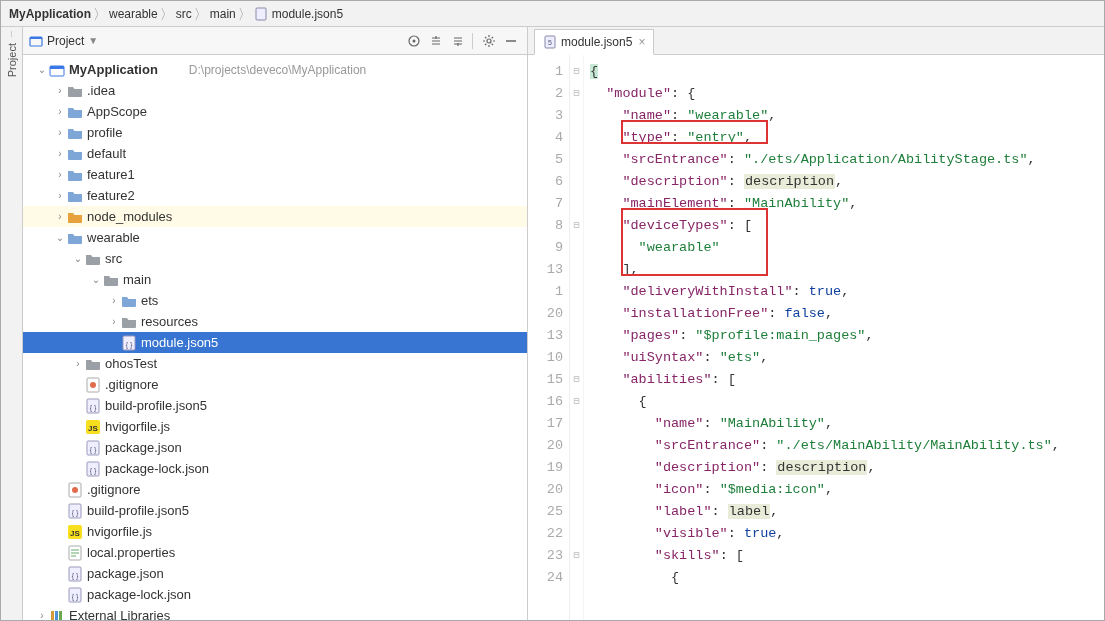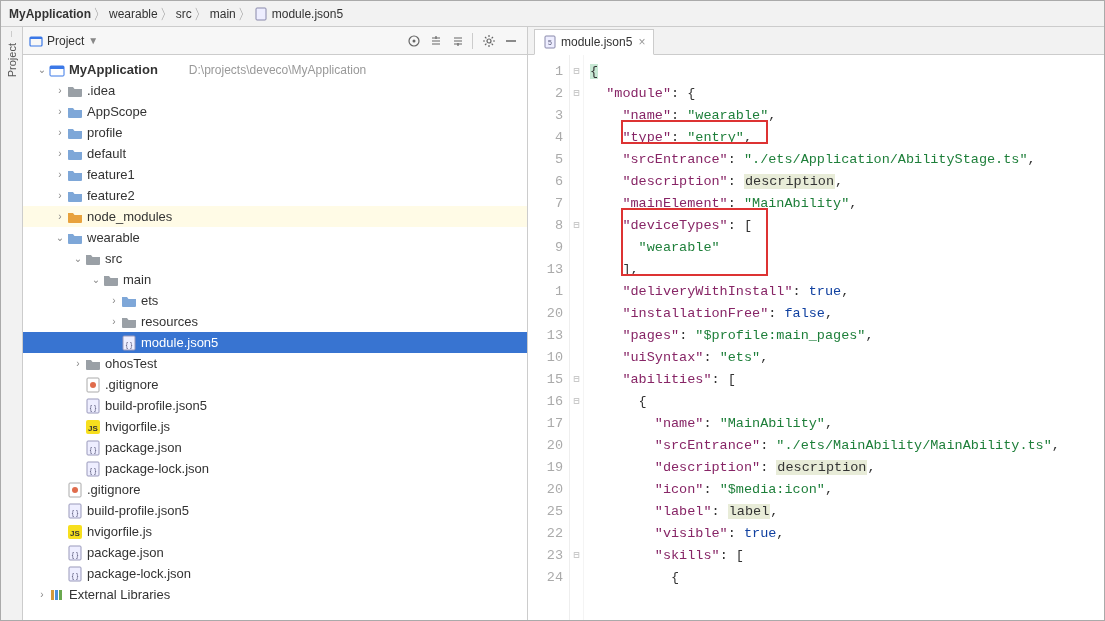--- a/index.html
+++ b/index.html
@@ -391,20 +391,31 @@
                 <text x="8" y="12" font-size="8" font-weight="bold" text-anchor="middle" fill="#333">JS</text>
               </svg>
             </span>
             <span class="tree-label">hvigorfile.js</span>
           </div>
           <div class="tree-row">
             <span class="tree-indent" style="width: 30px;"></span>
             <span class="tree-arrow"></span>
             <span class="tree-icon">
               <svg width="16" height="16" viewBox="0 0 16 16">
+                <rect x="2" y="1" width="12" height="14" rx="1" fill="#fff" stroke="#aaa"></rect>
+                <path d="M4 5h8M4 8h8M4 11h5" stroke="#6a6" stroke-width="1.2"></path>
+              </svg>
+            </span>
+            <span class="tree-label">local.properties</span>
+          </div>
+          <div class="tree-row">
+            <span class="tree-indent" style="width: 30px;"></span>
+            <span class="tree-arrow"></span>
+            <span class="tree-icon">
+              <svg width="16" height="16" viewBox="0 0 16 16">
                 <rect x="2" y="1" width="12" height="14" rx="1" fill="#eef" stroke="#99b"></rect>
                 <text x="8" y="12" font-size="7" text-anchor="middle" fill="#557">{ }</text>
               </svg>
             </span>
             <span class="tree-label">package.json</span>
           </div>
           <div class="tree-row">
             <span class="tree-indent" style="width: 30px;"></span>
             <span class="tree-arrow"></span>
             <span class="tree-icon">

